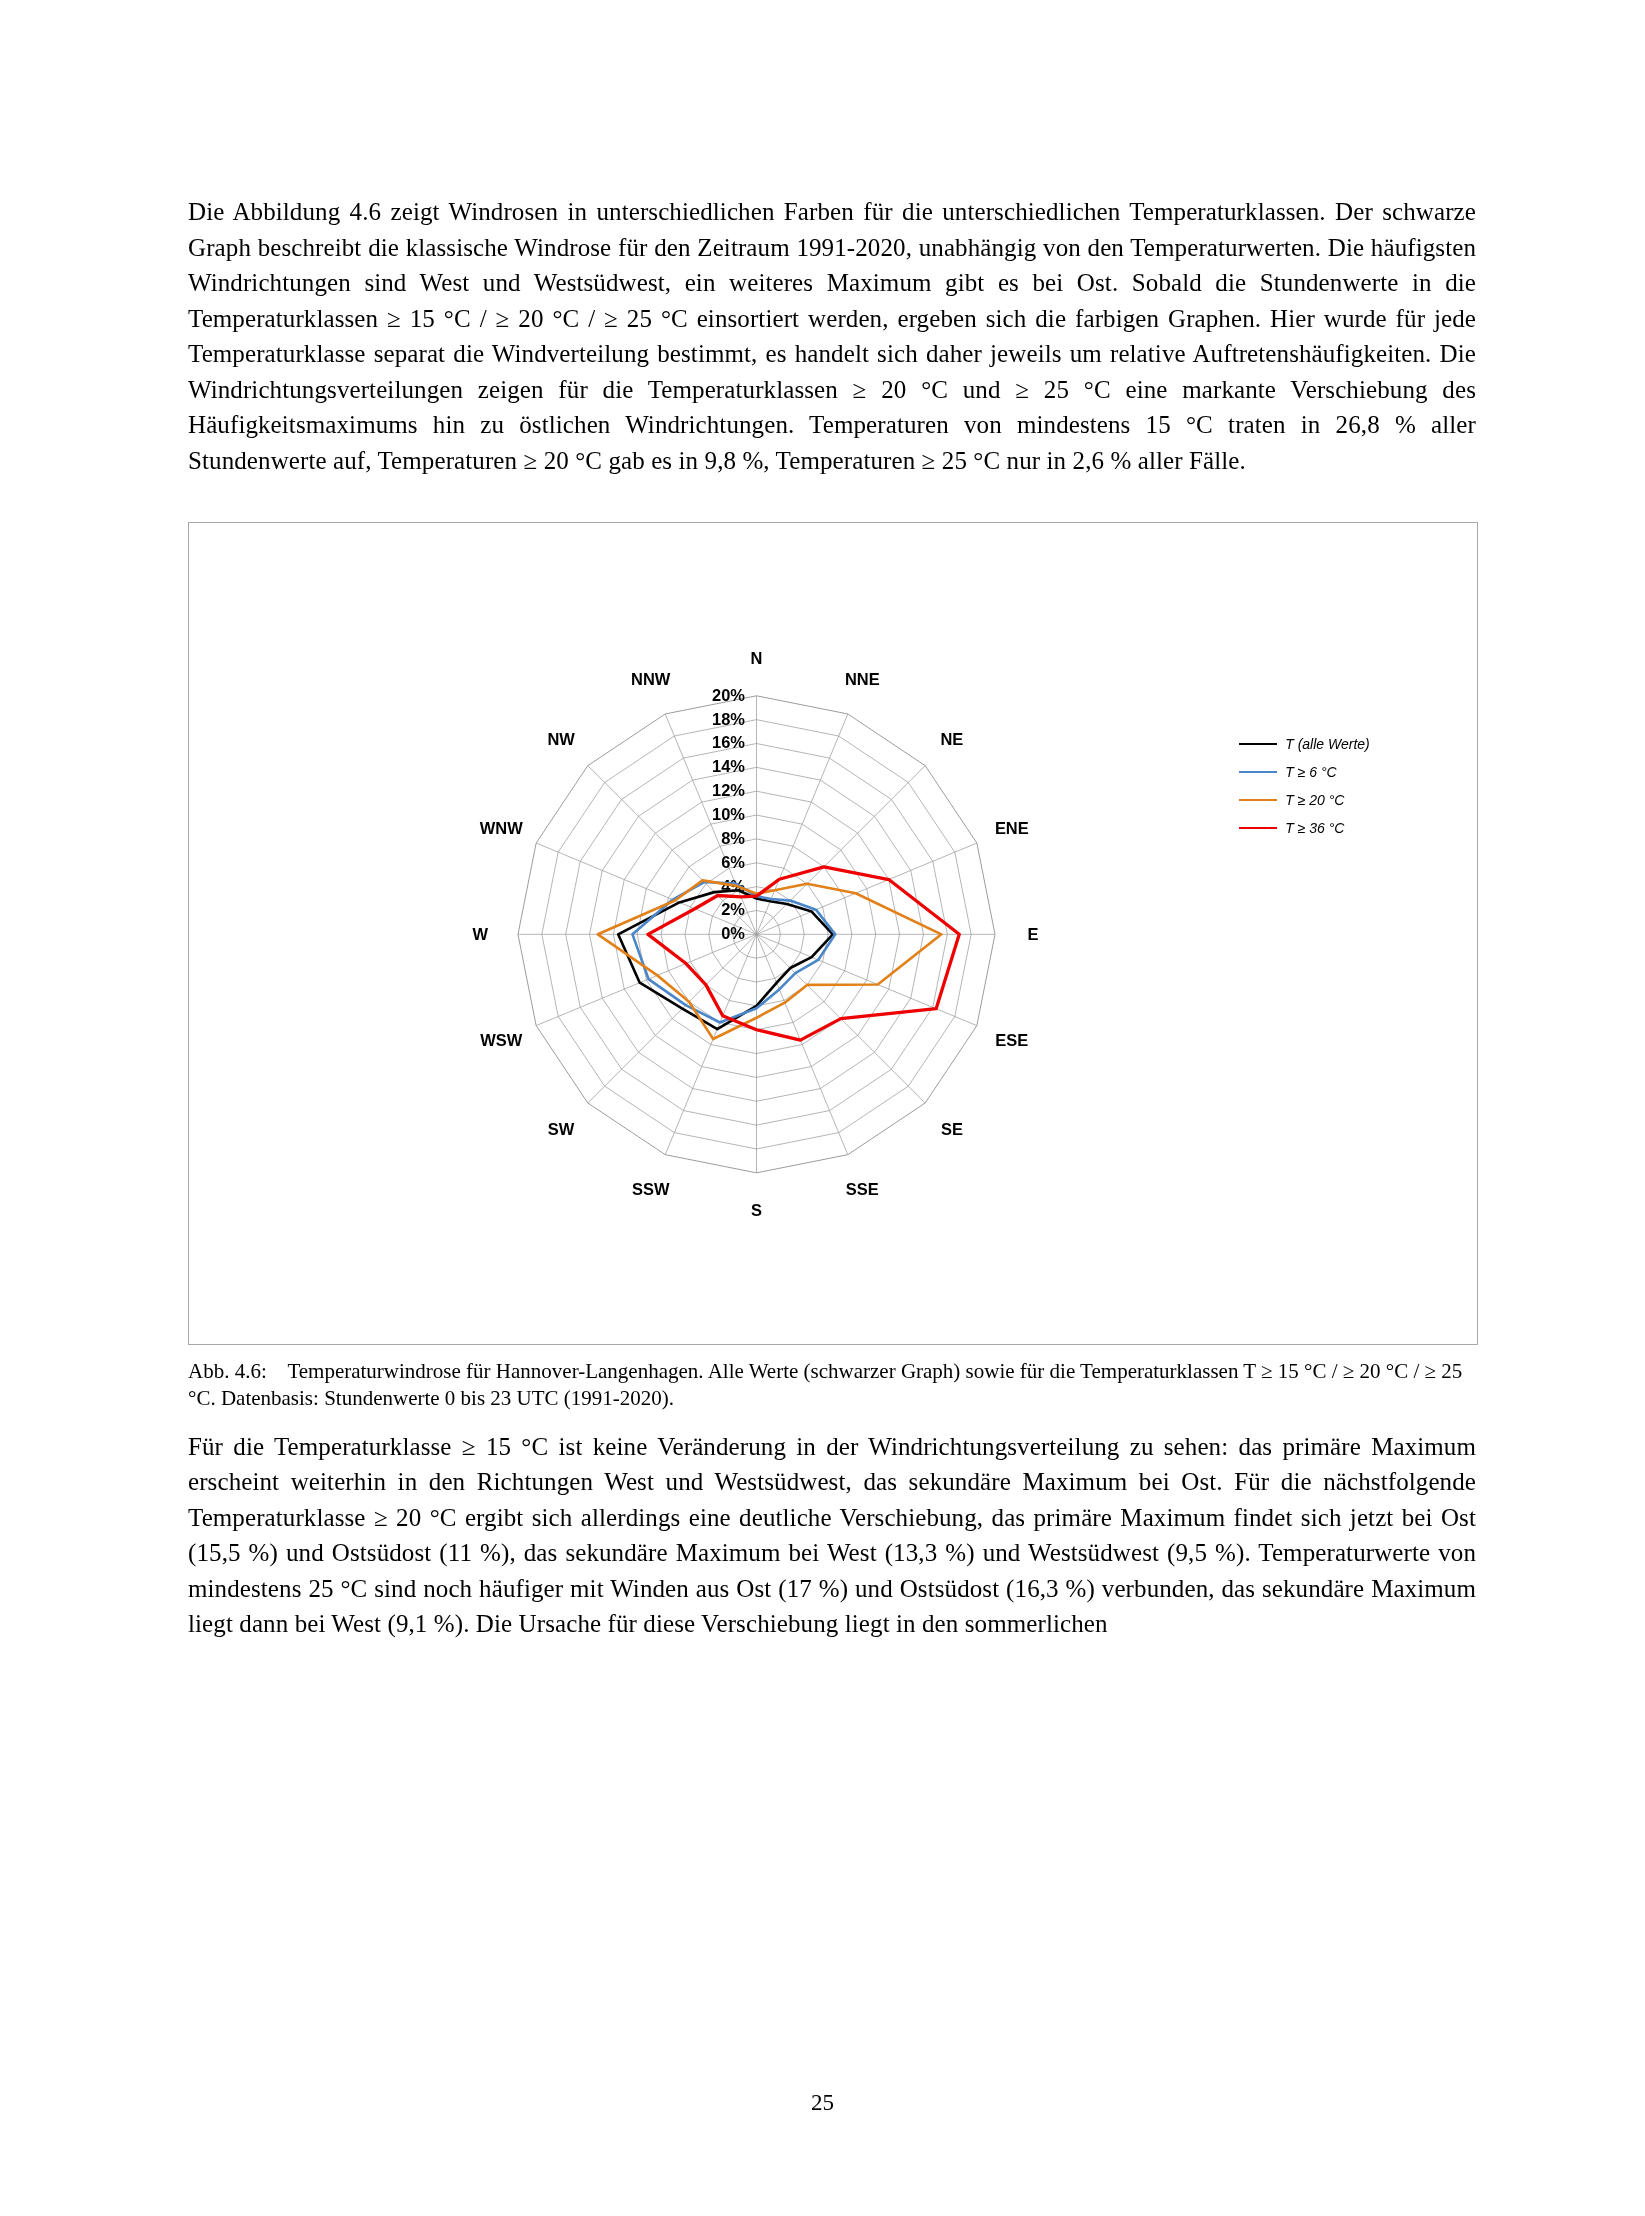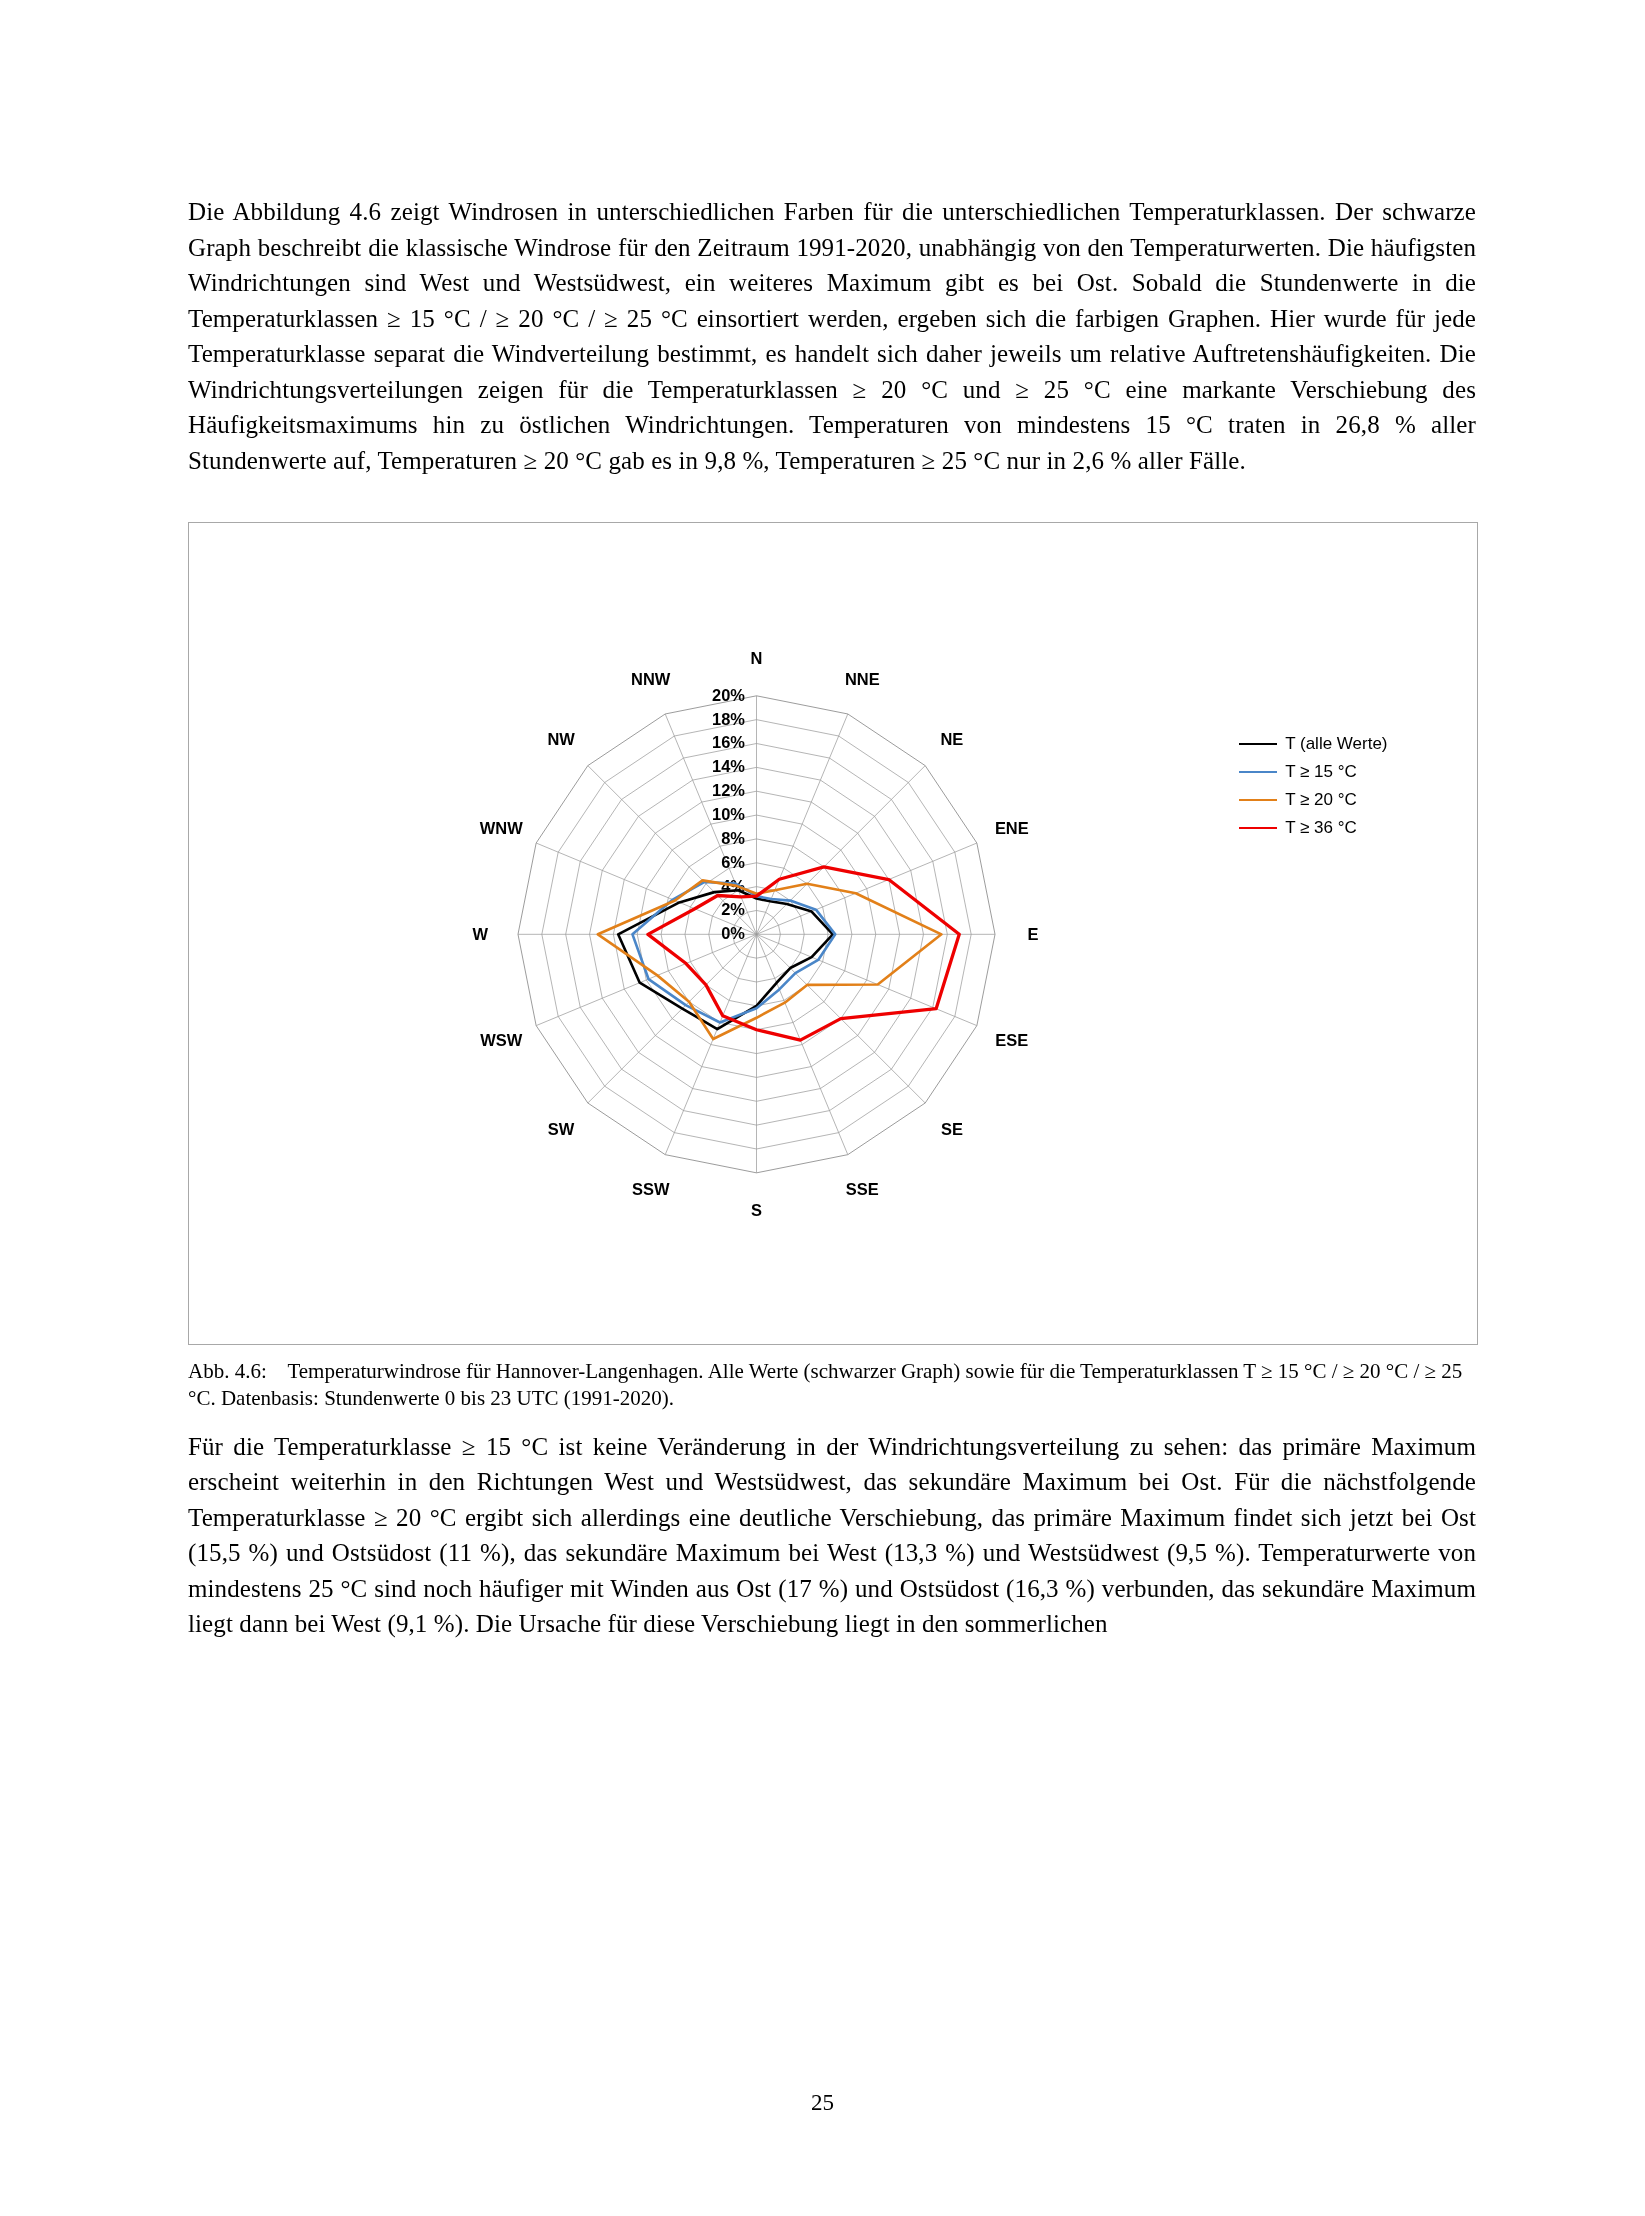--- a/index.html
+++ b/index.html
@@ -70,21 +70,22 @@
     position: absolute;
     left: 0;
     top: 0;
   }
   .legend {
     position: absolute;
     right: 49px;
     top: 207px;
     width: 189px;
     font-family: "Liberation Sans", sans-serif;
-    font-size: 17px;
+    font-size: 14px;
+    font-style: italic;
   }
   .legend-row {
     display: flex;
     align-items: center;
     height: 28px;
   }
   .legend-swatch {
     width: 38px;
     height: 0;
     border-top-width: 2.5px;
@@ -169,21 +170,21 @@
           <polygon points="690.0,450.7 712.2,446.4 751.5,438.5 810.6,450.1 914.8,500.0 837.4,561.0 751.5,561.5 724.4,583.1 690.0,601.5 637.3,627.3 608.0,582.0 569.4,549.9 497.1,500.0 590.9,458.9 624.4,434.4 665.6,441.1" fill="none" stroke="#e28019" stroke-width="3.2" stroke-linejoin="round"></polygon>
           <polygon points="690.0,453.6 717.7,433.0 772.0,418.0 850.8,433.4 936.5,500.0 908.4,590.4 792.5,602.5 743.3,628.6 690.0,616.0 648.9,599.1 628.5,561.5 604.3,535.5 558.0,500.0 615.0,468.9 642.8,452.8 671.1,454.5" fill="none" stroke="#ee0000" stroke-width="4" stroke-linejoin="round"></polygon>
         </svg>
       <div class="legend">
         <div class="legend-row">
           <span class="legend-swatch" style="border-top-color:#000000;"></span>
           <span class="legend-label">T (alle Werte)</span>
         </div>
         <div class="legend-row">
           <span class="legend-swatch" style="border-top-color:#4a86c8;"></span>
-          <span class="legend-label">T ≥ 15 °C</span>
+          <span class="legend-label">T ≥ 6 °C</span>
         </div>
         <div class="legend-row">
           <span class="legend-swatch" style="border-top-color:#e28019;"></span>
           <span class="legend-label">T ≥ 20 °C</span>
         </div>
         <div class="legend-row">
           <span class="legend-swatch" style="border-top-color:#ee0000;"></span>
           <span class="legend-label">T ≥ 36 °C</span>
         </div>
       </div>

